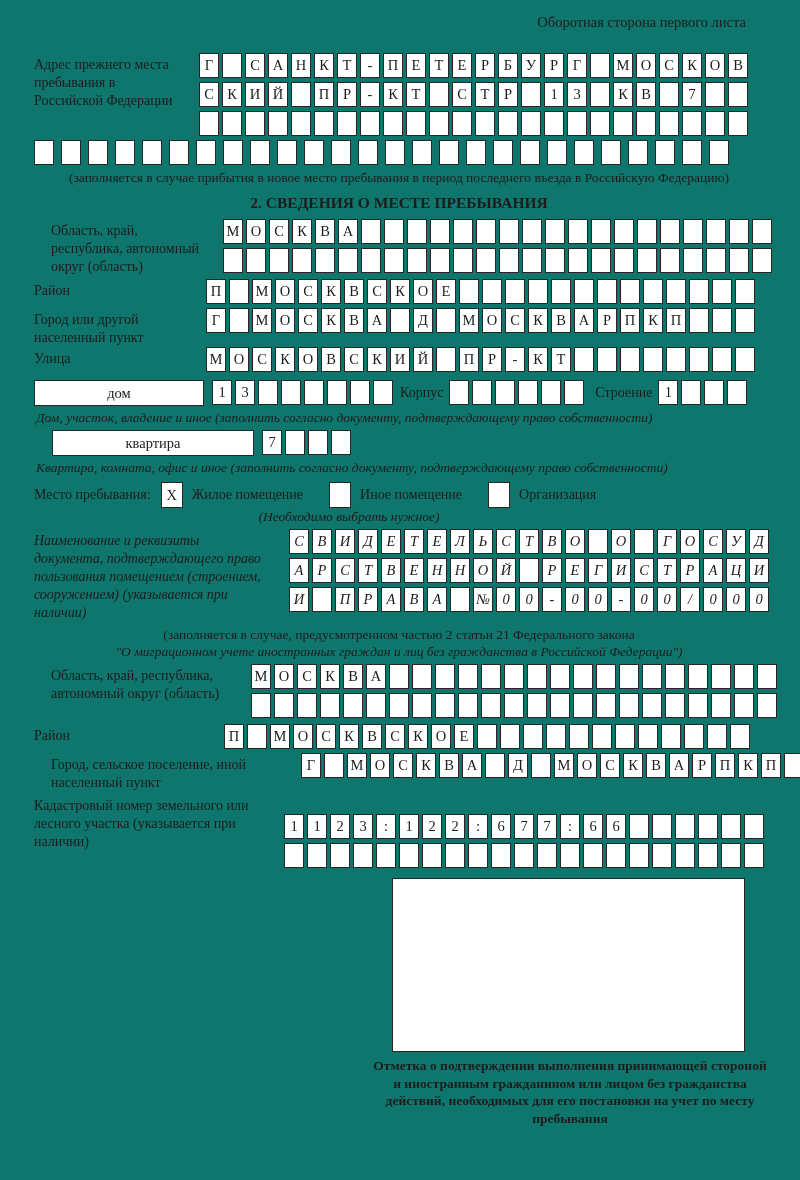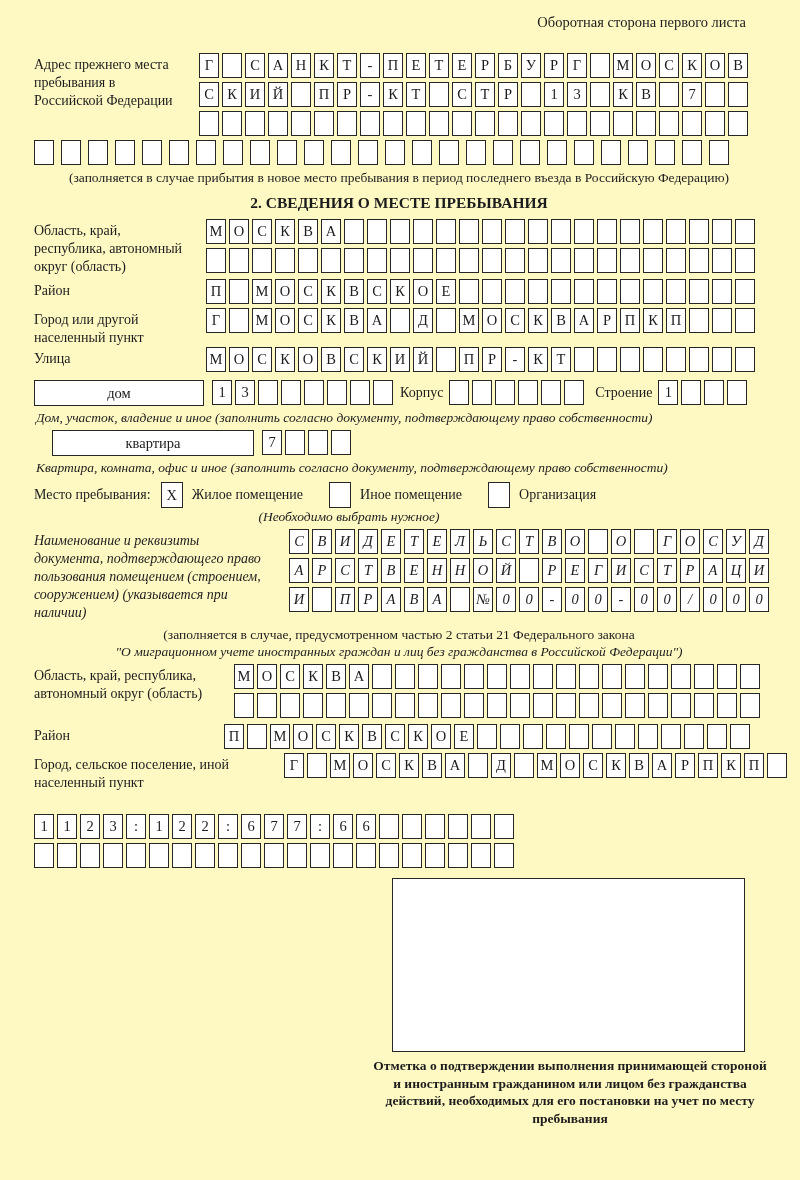--- a/index.html
+++ b/index.html
@@ -1,20 +1,20 @@
 <!DOCTYPE html>
 <html><head>
 <meta charset="utf-8">
 <style>
   html,body{margin:0;padding:0;background:#ffffff;}
   .page{
     width:800px;min-height:1180px;box-sizing:border-box;
     padding:14px 36px 2px 34px;
     font-family:"Liberation Serif","DejaVu Serif",serif;
-    color:#1c1c1c;background:#fef9c3;position:relative;
+    color:#1c1c1c;background:#0f766e;position:relative;
   }
   .header-note{text-align:right;font-size:14.5px;margin-right:18px;margin-bottom:22px;}
   .frow{display:flex;align-items:flex-start;gap:20px;}
   .flabel{flex-shrink:0;font-size:14px;line-height:18px;padding-top:3px;}
   .w145{width:145px;} .w152{width:152px;} .w170{width:170px;} .w180{width:180px;}
   .w230{width:230px;} .w235{width:235px;}
   .gridcol{display:block;}
   .grid-row{white-space:nowrap;height:26px;margin-bottom:3px;line-height:0;}
   .cell{
     display:inline-block;width:18px;height:23px;border:1.6px solid #262626;
@@ -37,21 +37,21 @@
   .premises-row{display:flex;align-items:flex-start;font-size:14px;line-height:26px;margin-top:6px;}
   .premises-row .opt-label{margin:0 26px 0 9px;}
   .stamp-box{
     width:351px;height:172px;border:1.8px solid #262626;
     margin-left:358px;margin-top:6px;background:#fff;
   }
   .stamp-caption{
     width:400px;margin-left:336px;margin-top:5px;
     font-size:13.5px;line-height:17.5px;text-align:center;font-weight:bold;
   }
-  .mb2{margin-bottom:2px;} .mb4{margin-bottom:4px;font-style:italic;} .mb6{margin-bottom:6px;}
+  .mb2{margin-bottom:2px;margin-left:17px;} .mb4{margin-bottom:4px;font-style:italic;} .mb6{margin-bottom:6px;}
   .mt4{margin-top:4px;}
 </style>
 </head>
 <body>
 
 <div class="page">
 
   <div class="header-note">Оборотная сторона первого листа</div>
 
   <div class="frow">
@@ -135,20 +135,21 @@
     <div class="flabel w170">Район</div>
     <div class="grid-row"><span class="cell">П</span><span class="cell"></span><span class="cell">М</span><span class="cell">О</span><span class="cell">С</span><span class="cell">К</span><span class="cell">В</span><span class="cell">С</span><span class="cell">К</span><span class="cell">О</span><span class="cell">Е</span><span class="cell"></span><span class="cell"></span><span class="cell"></span><span class="cell"></span><span class="cell"></span><span class="cell"></span><span class="cell"></span><span class="cell"></span><span class="cell"></span><span class="cell"></span><span class="cell"></span><span class="cell"></span></div>
   </div>
 
   <div class="frow mb2">
     <div class="flabel w230">Город, сельское поселение, иной населенный пункт</div>
     <div class="grid-row"><span class="cell">Г</span><span class="cell"></span><span class="cell">М</span><span class="cell">О</span><span class="cell">С</span><span class="cell">К</span><span class="cell">В</span><span class="cell">А</span><span class="cell"></span><span class="cell">Д</span><span class="cell"></span><span class="cell">М</span><span class="cell">О</span><span class="cell">С</span><span class="cell">К</span><span class="cell">В</span><span class="cell">А</span><span class="cell">Р</span><span class="cell">П</span><span class="cell">К</span><span class="cell">П</span><span class="cell"></span></div>
   </div>
 
   <div class="frow mb6">
+    <div class="flabel w230">Кадастровый номер земельного или лесного участка (указывается при наличии)</div>
     <div class="gridcol">
       <div class="grid-row" style="margin-top:20px;"><span class="cell">1</span><span class="cell">1</span><span class="cell">2</span><span class="cell">3</span><span class="cell">:</span><span class="cell">1</span><span class="cell">2</span><span class="cell">2</span><span class="cell">:</span><span class="cell">6</span><span class="cell">7</span><span class="cell">7</span><span class="cell">:</span><span class="cell">6</span><span class="cell">6</span><span class="cell"></span><span class="cell"></span><span class="cell"></span><span class="cell"></span><span class="cell"></span><span class="cell"></span></div>
       <div class="grid-row"><span class="cell"></span><span class="cell"></span><span class="cell"></span><span class="cell"></span><span class="cell"></span><span class="cell"></span><span class="cell"></span><span class="cell"></span><span class="cell"></span><span class="cell"></span><span class="cell"></span><span class="cell"></span><span class="cell"></span><span class="cell"></span><span class="cell"></span><span class="cell"></span><span class="cell"></span><span class="cell"></span><span class="cell"></span><span class="cell"></span><span class="cell"></span></div>
     </div>
   </div>
 
   <div class="stamp-box"></div>
   <div class="stamp-caption">Отметка о подтверждении выполнения принимающей стороной и иностранным гражданином или лицом без гражданства действий, необходимых для его постановки на учет по месту пребывания</div>
 
 </div>

